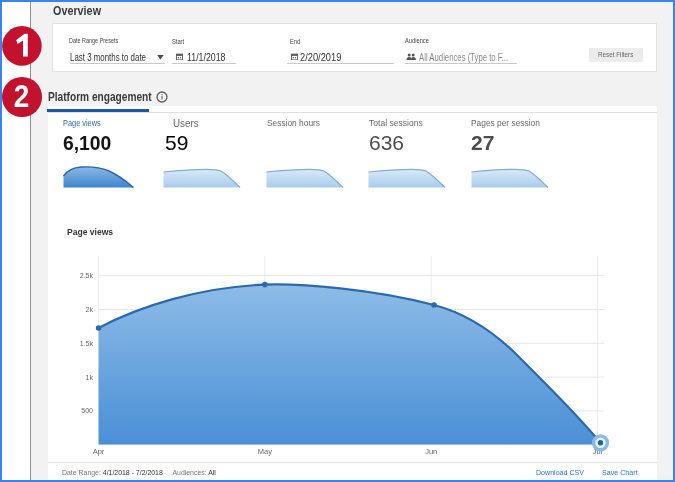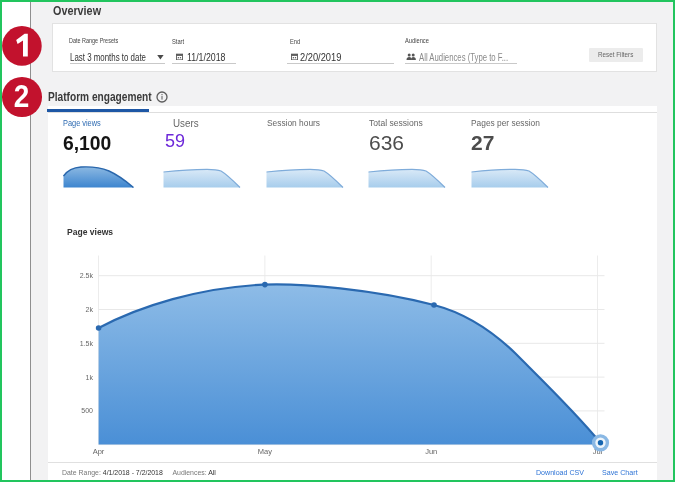--- a/index.html
+++ b/index.html
@@ -1,16 +1,16 @@
 <!DOCTYPE html>
 <html><head>
 <meta charset="utf-8">
 <style>
   html,body{margin:0;padding:0;}
-  #page{position:relative;width:675px;height:482px;background:#fff;font-family:"Liberation Sans",sans-serif;overflow:hidden;box-sizing:border-box;border:2px solid #22c55e;}
+  #page{position:relative;width:675px;height:482px;background:#fff;font-family:"Liberation Sans",sans-serif;overflow:hidden;box-sizing:border-box;border:2px solid #3b82f6;}
   .abs{position:absolute;}
 </style>
 </head>
 <body>
 <div id="page">
 
   <div class="abs" style="left:28.5px;top:0;width:644.5px;height:478px;background:#f2f2f3;"></div>
 
   <div class="abs" style="left:28px;top:0;width:1px;height:478px;background:#8f8f8f;"></div>
 
@@ -77,21 +77,21 @@
   <div class="abs" style="left:45.5px;top:109.5px;width:609px;height:1px;background:#dedede;"></div>
   <div class="abs" style="left:44.5px;top:107.2px;width:102.5px;height:2.8px;background:#1e57a5;"></div>
 
   <div class="abs" style="left:61px;top:116px;font-size:9px;color:#2e6bb2;transform:scaleX(0.82);transform-origin:0 0;">Page views</div>
   <div class="abs" style="left:163px;top:116px;font-size:10px;color:#666;transform:scaleX(0.98);transform-origin:0 0;margin-left:8px;">Users</div>
   <div class="abs" style="left:265px;top:116px;font-size:9px;color:#666;transform:scaleX(0.93);transform-origin:0 0;">Session hours</div>
   <div class="abs" style="left:367px;top:116px;font-size:9px;color:#666;transform:scaleX(0.95);transform-origin:0 0;">Total sessions</div>
   <div class="abs" style="left:469px;top:116px;font-size:9px;color:#666;transform:scaleX(0.93);transform-origin:0 0;">Pages per session</div>
 
   <div class="abs" style="left:61px;top:129px;font-size:21px;font-weight:bold;color:#141414;transform:scaleX(0.92);transform-origin:0 0;">6,100</div>
-  <div class="abs" style="left:163px;top:129px;font-size:18px;color:#6d28d9;">59</div>
+  <div class="abs" style="left:163px;top:129px;font-size:21px;color:#000000;">59</div>
   <div class="abs" style="left:367px;top:129px;font-size:21px;color:#4d4d4d;">636</div>
   <div class="abs" style="left:469px;top:129px;font-size:21px;color:#4d4d4d;font-weight:bold;">27</div>
 
   <svg class="abs" style="left:60.5px;top:160.5px;" width="78" height="25" viewBox="0 0 78 25">
     <defs>
         <linearGradient id="sg1" x1="0" y1="0" x2="0" y2="1">
           <stop offset="0" stop-color="#8cb9e2"></stop>
           <stop offset="1" stop-color="#3d85cf"></stop>
         </linearGradient>
       </defs>

